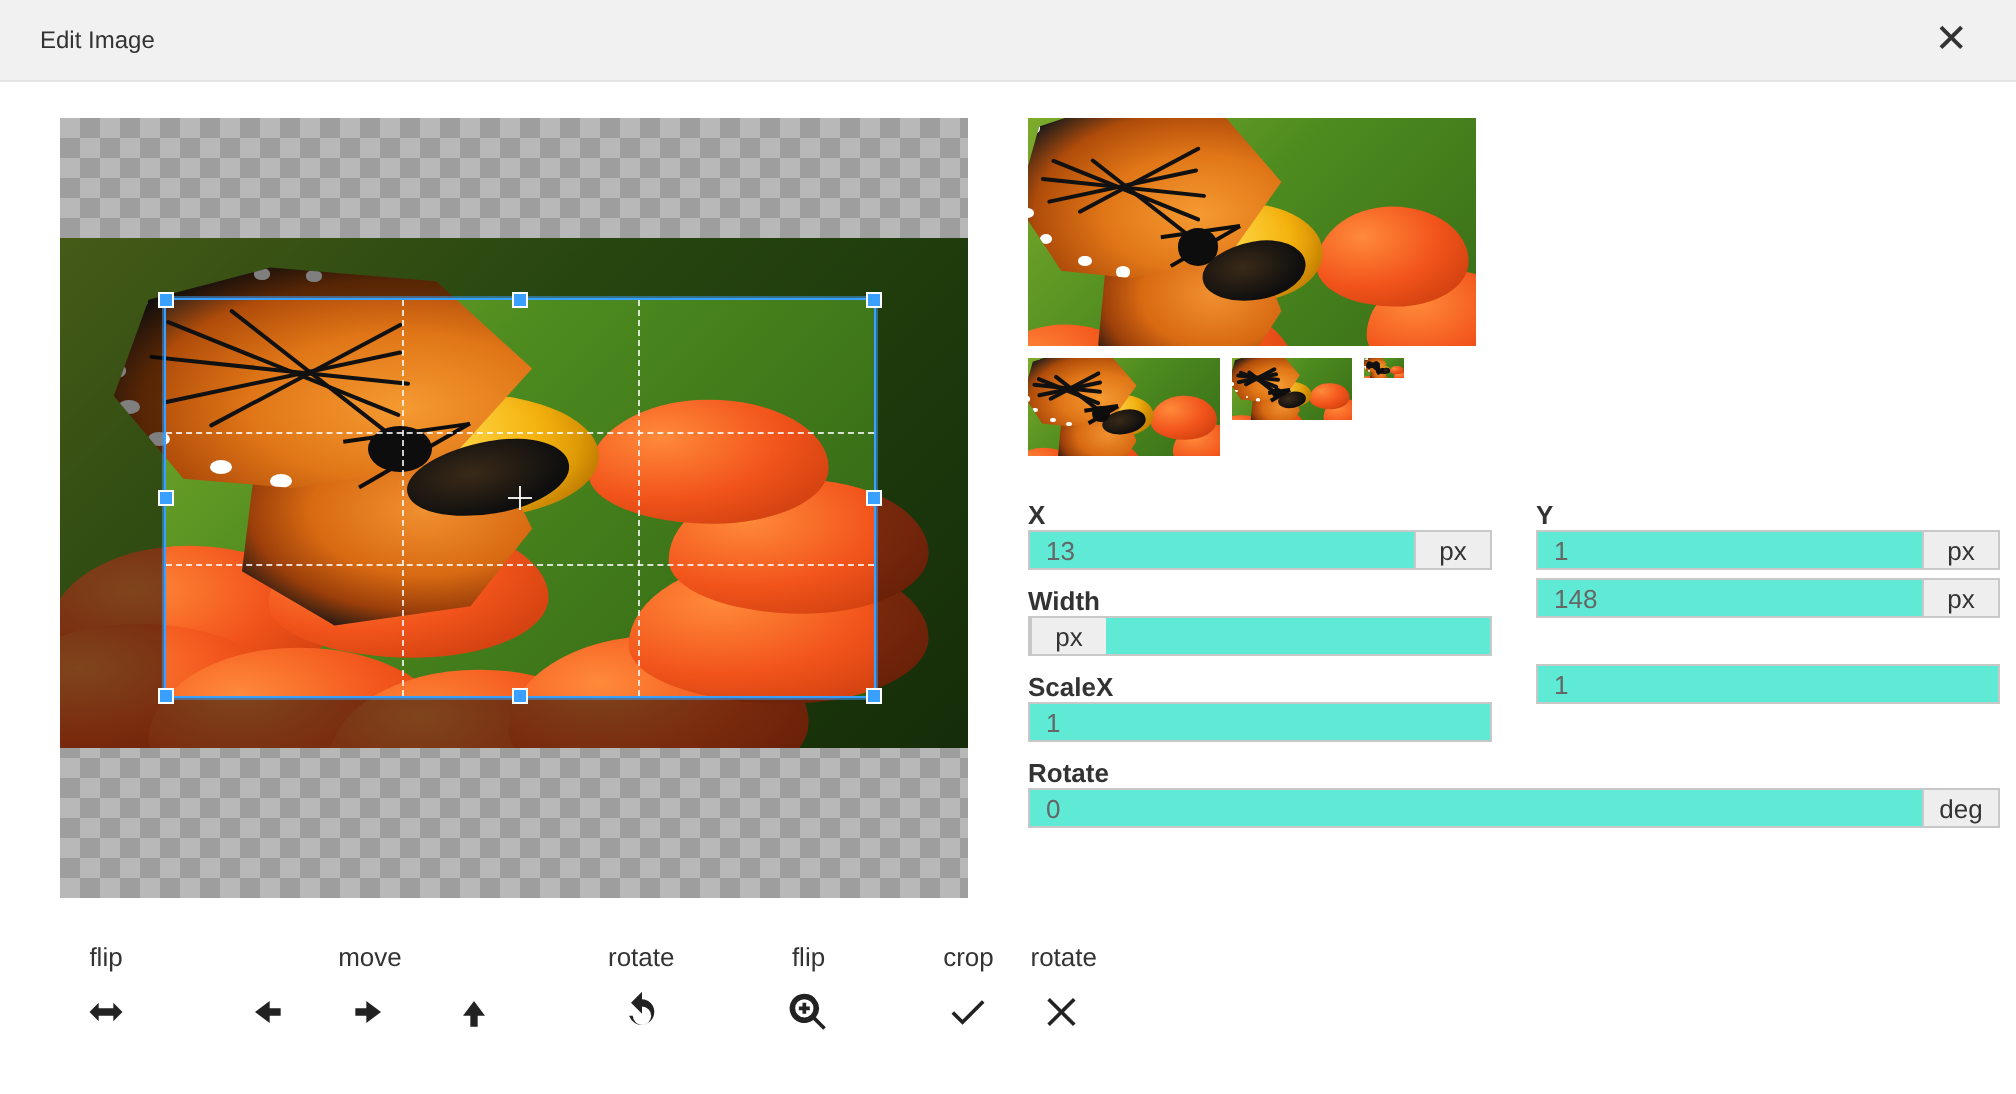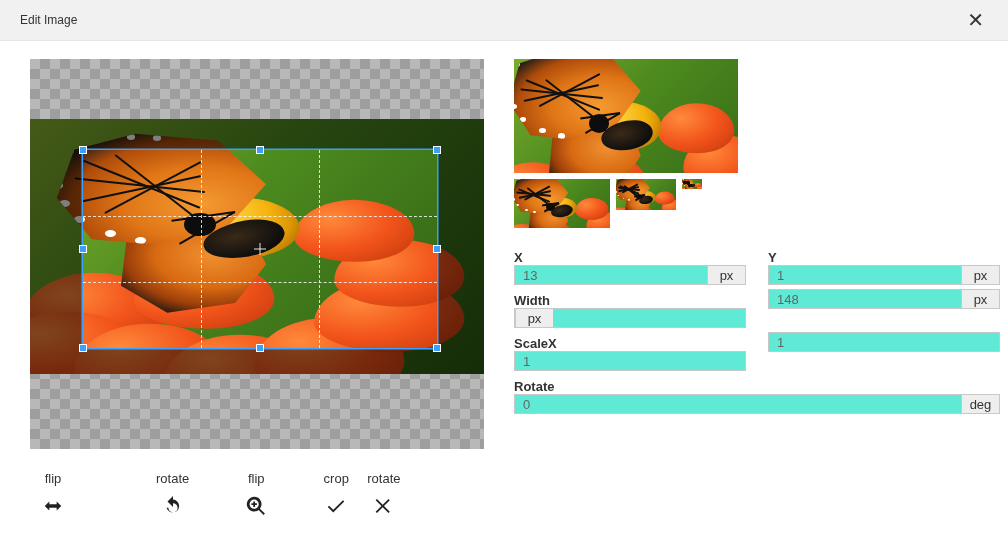--- a/index.html
+++ b/index.html
@@ -383,20 +383,40 @@
     <div class="tool-label">flip</div>
     <div class="tool-icons solo">
       <div class="ticon">
         <svg viewBox="0 0 24 24" fill="currentColor">
             <path d="M3 12l5-5v3h8V7l5 5-5 5v-3H8v3z"></path>
           </svg>
       </div>
     </div>
   </div>
   <div class="gap"></div>
+  <div class="tool-group">
+    <div class="tool-label">move</div>
+    <div class="tool-icons">
+      <div class="ticon">
+        <svg viewBox="0 0 24 24" fill="currentColor">
+            <path d="M14 6l-8 6 8 6v-4h6v-4h-6z"></path>
+          </svg>
+      </div>
+      <div class="ticon">
+        <svg viewBox="0 0 24 24" fill="currentColor">
+            <path d="M10 6l8 6-8 6v-4H4v-4h6z"></path>
+          </svg>
+      </div>
+      <div class="ticon">
+        <svg viewBox="0 0 24 24" fill="currentColor">
+            <path d="M6 14l6-8 6 8h-4v6h-4v-6z"></path>
+          </svg>
+      </div>
+    </div>
+  </div>
   <div class="gap"></div>
   <div class="tool-group">
     <div class="tool-label">rotate</div>
     <div class="tool-icons solo">
       <div class="ticon">
         <svg viewBox="0 0 24 24" fill="currentColor">
             <path d="M12 5V1L6 7l6 6V9a5 5 0 1 1-5 5H5a7 7 0 1 0 7-9z"></path>
           </svg>
       </div>
     </div>

